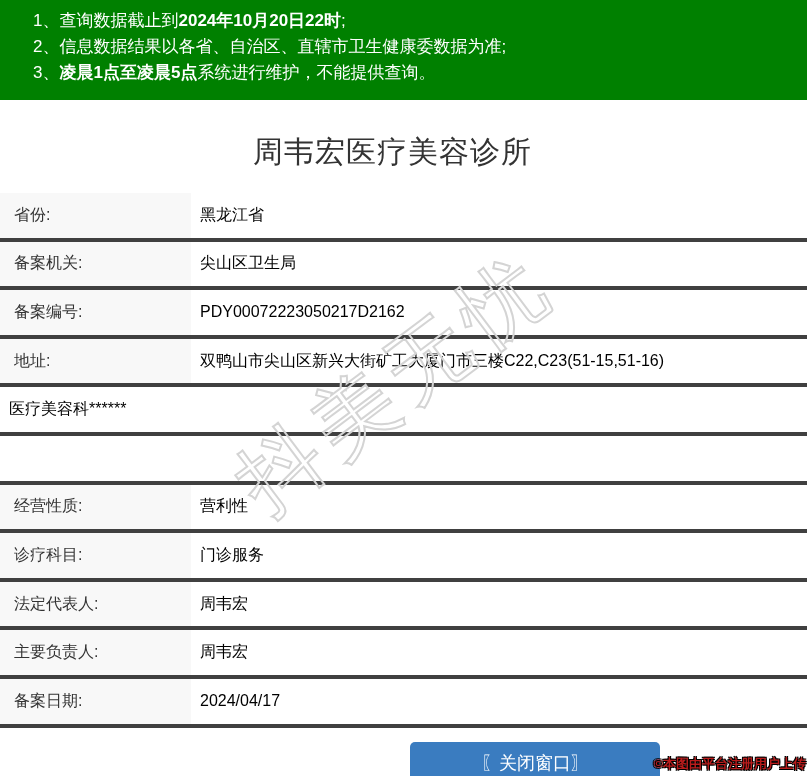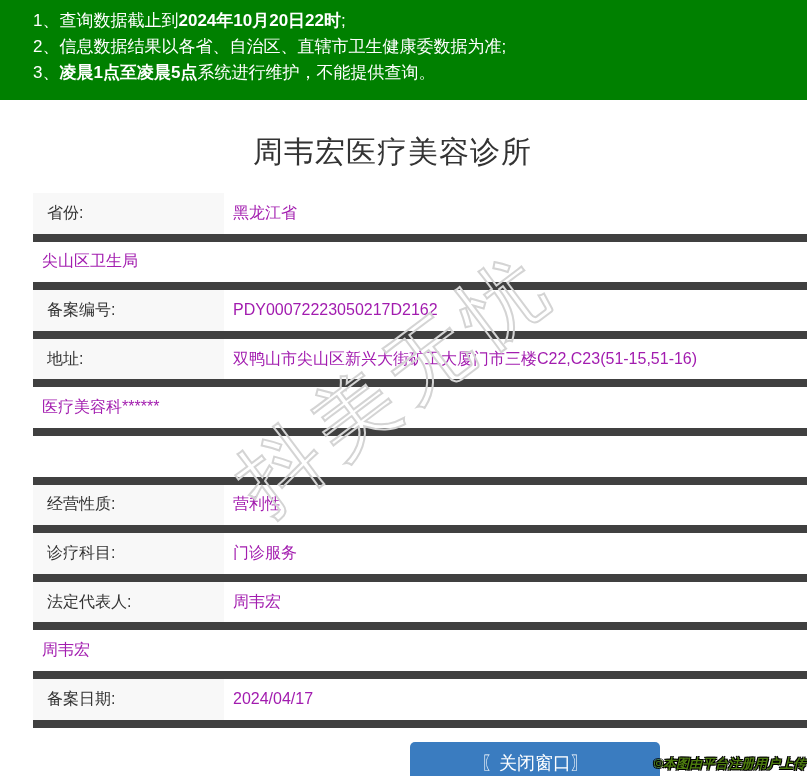--- a/index.html
+++ b/index.html
@@ -34,36 +34,35 @@
     line-height: 37px;
     color: #333333;
     letter-spacing: 1px;
   }
 
   
   .info-table { margin-top: 23px; width: 807px; }
   .row {
     display: flex;
     height: 48.6px;
-    border-bottom: 8px solid #404040;
+    border-bottom: 4px solid #404040;
     align-items: stretch;
-    margin-left: 33px;
   }
   .row .label-cell {
     width: 191px;
     background: #f8f8f8;
     padding-left: 14px;
     display: flex; align-items: center;
     font-size: 16px; color: #333333;
   }
   .row .value-cell {
     flex: 1;
     padding-left: 9px;
     display: flex; align-items: center;
-    font-size: 16px; color: #a21caf;
+    font-size: 16px; color: #000000;
     white-space: nowrap;
   }
 
   
   .diag-watermark {
     position: absolute;
     left: 396px; top: 384px;
     transform: translate(-50%, -50%) rotate(-37deg);
     font-size: 82px;
     letter-spacing: 10px;
@@ -88,25 +87,24 @@
     cursor: pointer;
     z-index: 6;
   }
 
   
   .corner-watermark {
     position: absolute;
     right: 1px; bottom: 3px;
     font-size: 13px;
     font-weight: bold;
-    color: #4d7c0f;
+    color: #b91c1c;
     text-shadow: -1px -1px 0 #000, 1px -1px 0 #000, -1px 1px 0 #000, 1px 1px 0 #000;
     z-index: 7;
     white-space: nowrap;
-    font-style: italic;
   }
 </style>
 </head>
 <body>
 
 <div class="notice">
   <div class="notice-line">
     <span class="num">1、</span><span>查询数据截止到</span><b>2024年10月20日22时</b><span>;</span>
   </div>
   <div class="notice-line">
@@ -118,20 +116,21 @@
 </div>
 
 <div class="title">周韦宏医疗美容诊所</div>
 
 <div class="info-table">
   <div class="row">
     <div class="label-cell">省份:</div>
     <div class="value-cell">黑龙江省</div>
   </div>
   <div class="row">
+    <div class="label-cell">备案机关:</div>
     <div class="value-cell">尖山区卫生局</div>
   </div>
   <div class="row">
     <div class="label-cell">备案编号:</div>
     <div class="value-cell">PDY00072223050217D2162</div>
   </div>
   <div class="row">
     <div class="label-cell">地址:</div>
     <div class="value-cell">双鸭山市尖山区新兴大街矿工大厦门市三楼C22,C23(51-15,51-16)</div>
   </div>
@@ -146,20 +145,21 @@
   </div>
   <div class="row">
     <div class="label-cell">诊疗科目:</div>
     <div class="value-cell">门诊服务</div>
   </div>
   <div class="row">
     <div class="label-cell">法定代表人:</div>
     <div class="value-cell">周韦宏</div>
   </div>
   <div class="row">
+    <div class="label-cell">主要负责人:</div>
     <div class="value-cell">周韦宏</div>
   </div>
   <div class="row">
     <div class="label-cell">备案日期:</div>
     <div class="value-cell">2024/04/17</div>
   </div>
 </div>
 
 <div class="diag-watermark">抖美无忧</div>
 

